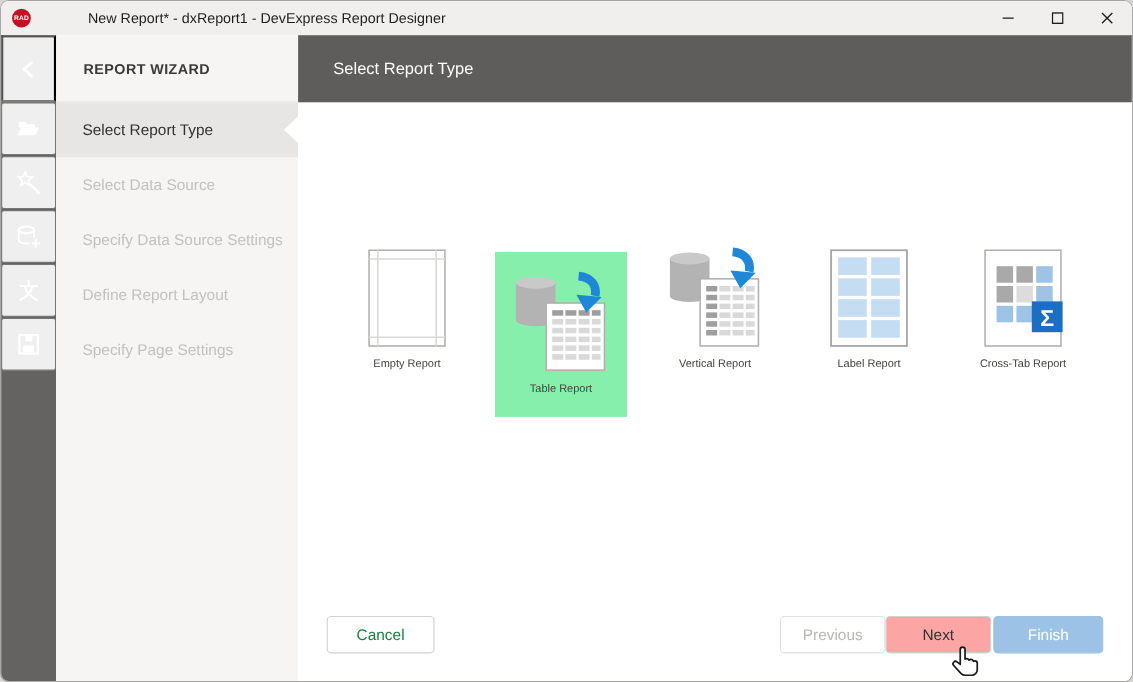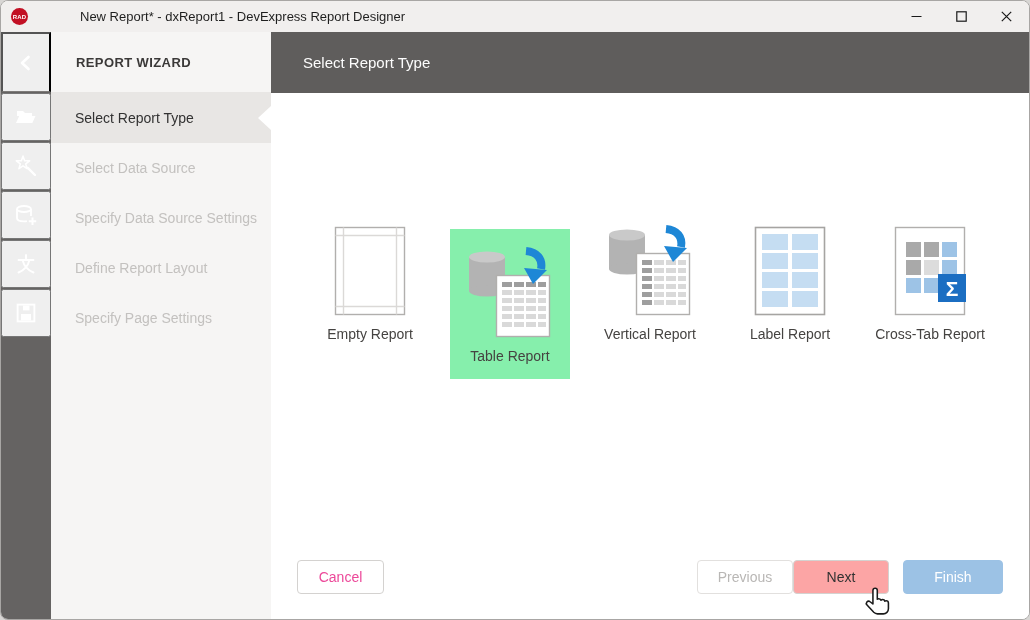--- a/index.html
+++ b/index.html
@@ -28,30 +28,30 @@
   .step.active::after { content:""; position:absolute; right:0; top:50%; transform:translateY(-50%); width:0; height:0; border-top:12px solid transparent; border-bottom:12px solid transparent; border-right:13px solid #ffffff; }
 
   .content { flex:1; background:#fff; position:relative; }
   .content-header { height:61px; background:#5f5d5c; color:#fdfdfd; font-size:15px; display:flex; align-items:center; padding-left:32px; }
 
   
   .tiles { position:absolute; top:175px; left:50%; transform:translateX(-50%); display:flex; gap:20px; }
   .tile { width:120px; height:150px; display:flex; flex-direction:column; align-items:center; padding-top:14px; }
   .tile.selected { background:#86efac;margin-top:22px; }
   .tile-icon { width:100px; height:100px; display:flex; align-items:center; justify-content:center; }
-  .tile-label { font-size:14px; color:#454341; margin-top:5px; white-space:nowrap; }
+  .tile-label { font-size:10px; color:#454341; margin-top:5px; white-space:nowrap; }
 
   
   .footer { position:absolute; left:26px; right:26px; bottom:26px; display:flex; align-items:center; }
   .btn { height:34px; border-radius:4px; font-size:14px; font-family:inherit; display:flex; align-items:center; justify-content:center; }
-  .btn-cancel { width:87px; background:#fff; border:1px solid #d4d2d0; color:#ec4899; }
+  .btn-cancel { width:98px; background:#fff; border:1px solid #d4d2d0; color:#15803d; }
   .btn-group { margin-left:auto; display:flex; align-items:center; }
   .btn-previous { width:96px; background:#fff; border:1px solid #e2e0de; color:#b9b7b5; }
   .btn-next { width:96px; background:#fca5a5; border:1px solid #d4d2d0; color:#323232; margin-left:0; }
-  .btn-finish { width:100px; background:#9cc2e5; border:1px solid #9cc2e5; color:#fff; margin-left:14px; }
+  .btn-finish { width:100px; background:#9cc2e5; border:1px solid #9cc2e5; color:#fff; margin-left:2px; }
 
   .cursor { position:absolute; left:860px; top:585px; pointer-events:none; }
 </style>
 </head>
 <body>
 
 <div class="window">
 
   <div class="titlebar">
     <div class="app-badge">RAD</div>

